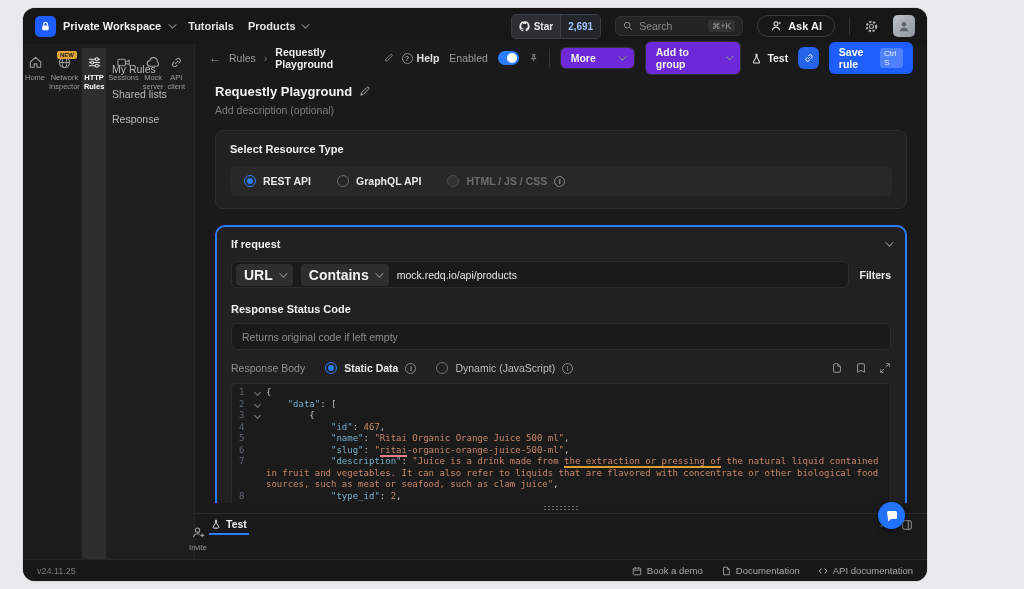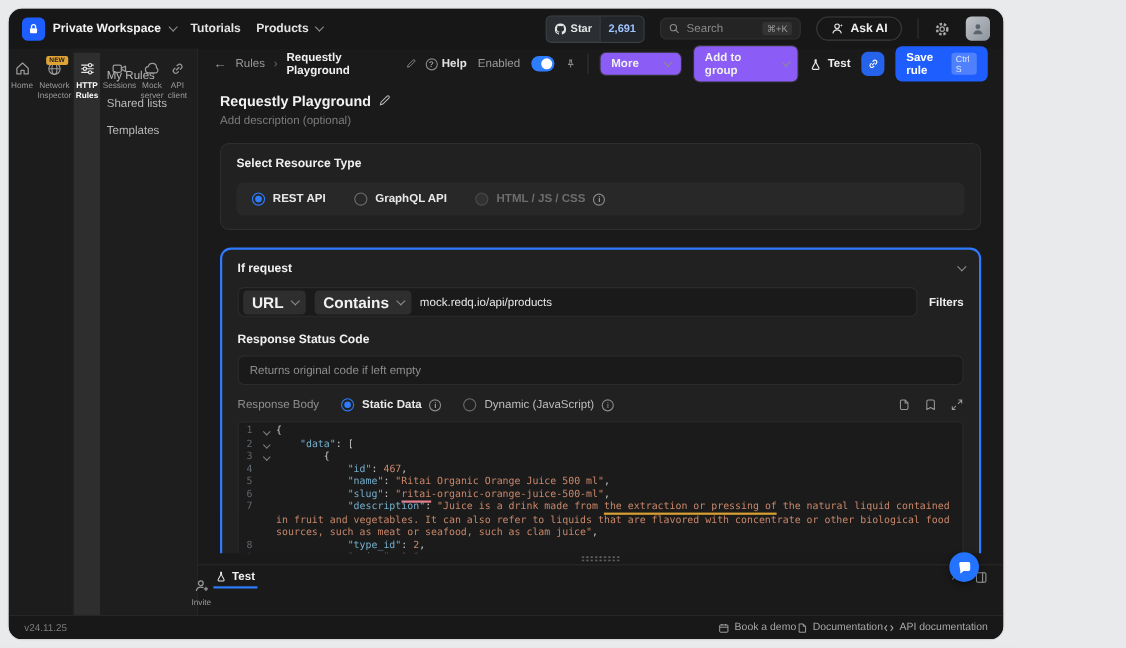--- a/index.html
+++ b/index.html
@@ -1,17 +1,17 @@
 <!DOCTYPE html>
 <html><head>
 <meta charset="utf-8">
 <style>
   * { margin:0; padding:0; box-sizing:border-box; }
   html,body { width:1024px; height:589px; background:#e9eaec; font-family:"Liberation Sans",sans-serif; overflow:hidden; }
-  .app { position:absolute; left:8px; top:8px; width:904px; height:573px; background:#171717; border-radius:12px; overflow:hidden; display:flex; flex-direction:column; box-shadow:0 0 0 1px #d6d7d9; }
+  .app { position:absolute; left:23px; top:8px; width:904px; height:573px; background:#171717; border-radius:12px; overflow:hidden; display:flex; flex-direction:column; box-shadow:0 0 0 1px #d6d7d9; }
 
   
   .topbar { height:36px; flex:0 0 36px; display:flex; align-items:center; padding:0 12px; gap:14px; background:#171717; }
   .ws { display:flex; align-items:center; gap:7px; cursor:pointer; }
   .ws-logo { width:21px; height:21px; border-radius:5px; background:#1e5eff; display:flex; align-items:center; justify-content:center; }
   .ws-name { color:#f2f2f2; font-size:11px; font-weight:bold; }
   .nav-link { color:#e3e3e3; font-size:11px; font-weight:bold; display:flex; align-items:center; gap:5px; cursor:pointer; }
   .spacer { flex:1; }
   .chev { width:6px; height:6px; border-right:1.4px solid #8d8d8d; border-bottom:1.4px solid #8d8d8d; transform:rotate(45deg) translateY(-2px); display:inline-block; }
   .star-pill { display:flex; align-items:center; background:#2b2f33; border:1px solid #3a3f44; border-radius:5px; overflow:hidden; font-size:10px; cursor:pointer; }
@@ -44,21 +44,21 @@
   .rule-header { height:28px; flex:0 0 28px; display:flex; align-items:center; gap:8px; padding:0 14px; }
   .back { color:#9a9a9a; font-size:12px; cursor:pointer; }
   .crumb-grey { color:#9a9a9a; font-size:10.5px; cursor:pointer; }
   .crumb-sep { color:#6a6a6a; font-size:10.5px; }
   .crumb-cur { color:#f0f0f0; font-size:10.5px; font-weight:bold; }
   .hdr-right { margin-left:auto; display:flex; align-items:center; gap:10px; }
   .help { display:flex; align-items:center; gap:4px; color:#e3e3e3; font-size:10.5px; font-weight:bold; cursor:pointer; }
   .enabled-lbl { color:#9a9a9a; font-size:10.5px; }
   .toggle { width:27px; height:14px; border-radius:8px; background:#2e7dff; position:relative; cursor:pointer; }
   .toggle .knob { position:absolute; right:2px; top:2px; width:10px; height:10px; border-radius:50%; background:#fff; }
-  .btn-grey { display:flex; align-items:center; gap:22px; background:#8b5cf6; border:1px solid #333; border-radius:6px; padding:4px 10px; color:#f0f0f0; font-size:10.5px; font-weight:bold; cursor:pointer; }
+  .btn-grey { display:flex; align-items:center; gap:22px; background:#6d28d9; border:1px solid #333; border-radius:6px; padding:4px 10px; color:#f0f0f0; font-size:10.5px; font-weight:bold; cursor:pointer; }
   .btn-plain { display:flex; align-items:center; gap:5px; color:#f0f0f0; font-size:10.5px; font-weight:bold; cursor:pointer; }
   .btn-blue-icon { width:26px; height:22px; border-radius:6px; background:#2563eb; display:flex; align-items:center; justify-content:center; cursor:pointer; }
   .btn-save { display:flex; align-items:center; gap:6px; background:#1e5eff; border-radius:6px; padding:4px 10px; color:#fff; font-size:10.5px; font-weight:bold; cursor:pointer; }
   .btn-save .kbd2 { background:rgba(255,255,255,.22); color:#dfe9ff; border-radius:3px; font-size:8px; padding:1px 4px; font-weight:normal; }
 
   
   .content { flex:1; overflow:hidden; padding:8px 20px 0 20px; position:relative; }
   .rule-title { display:flex; align-items:center; gap:7px; color:#f2f2f2; font-size:13px; font-weight:bold; margin-top:4px; }
   .rule-desc { color:#7c7c7c; font-size:10.5px; margin-top:5px; }
 
@@ -111,21 +111,21 @@
   .test-tab { display:flex; align-items:center; gap:5px; color:#f0f0f0; font-size:10.5px; font-weight:bold; height:100%; border-bottom:2px solid #2e7dff; cursor:pointer; padding:0 2px; }
   .tabs-right { margin-left:auto; display:flex; align-items:center; gap:12px; }
   .chev-up { width:6px; height:6px; border-left:1.4px solid #9a9a9a; border-top:1.4px solid #9a9a9a; transform:rotate(45deg) translateY(2px); cursor:pointer; }
   .test-row { display:flex; align-items:center; gap:10px; margin-top:5px; }
   .test-input { width:215px; background:#141414; border:1px solid #333; border-radius:4px; height:24px; padding:0 9px; color:#e8e8e8; font-size:10.5px; outline:none; }
   .test-input::placeholder { color:#8d8d8d; }
   .btn-test { display:flex; align-items:center; gap:5px; background:#1e5eff; border-radius:4px; height:24px; padding:0 12px; color:#fff; font-size:10.5px; font-weight:bold; cursor:pointer; }
 
   .footer { flex:0 0 22px; border-top:1px solid #262626; display:flex; align-items:center; padding:0 14px; background:#181818; }
   .version { color:#7c7c7c; font-size:9px; }
-  .foot-links { margin-left:auto; display:flex; align-items:flex-start; }
+  .foot-links { margin-left:auto; display:flex; align-items:flex-start; gap:18px; }
   .foot-link { display:flex; align-items:center; gap:5px; color:#a8a8a8; font-size:9.5px; cursor:pointer; }
 
   .fab { position:absolute; right:22px; bottom:52px; width:27px; height:27px; border-radius:50%; background:#2473ff; display:flex; align-items:center; justify-content:center; box-shadow:0 2px 6px rgba(0,0,0,.5); cursor:pointer; }
 
   svg { display:block; }
 </style>
 </head>
 <body>
 
 <div class="app">
@@ -260,21 +260,21 @@
           </svg>
         <span>Shared lists</span>
       </div>
       <div class="side-item">
         <svg width="13" height="13" viewBox="0 0 14 14">
             <rect x="2" y="2" width="4.3" height="4.3" stroke="#b9b9b9" stroke-width="1.1" fill="none"></rect>
             <rect x="7.7" y="2" width="4.3" height="4.3" stroke="#b9b9b9" stroke-width="1.1" fill="none"></rect>
             <rect x="2" y="7.7" width="4.3" height="4.3" stroke="#b9b9b9" stroke-width="1.1" fill="none"></rect>
             <rect x="7.7" y="7.7" width="4.3" height="4.3" stroke="#b9b9b9" stroke-width="1.1" fill="none"></rect>
           </svg>
-        <span>Templates</span>
+        <span>Response</span>
       </div>
     </div>
 
     <div class="main">
 
       <div class="rule-header">
         <span class="back">←</span>
         <span class="crumb-grey">Rules</span>
         <span class="crumb-sep">›</span>
         <span class="crumb-cur">Requestly Playground</span>

